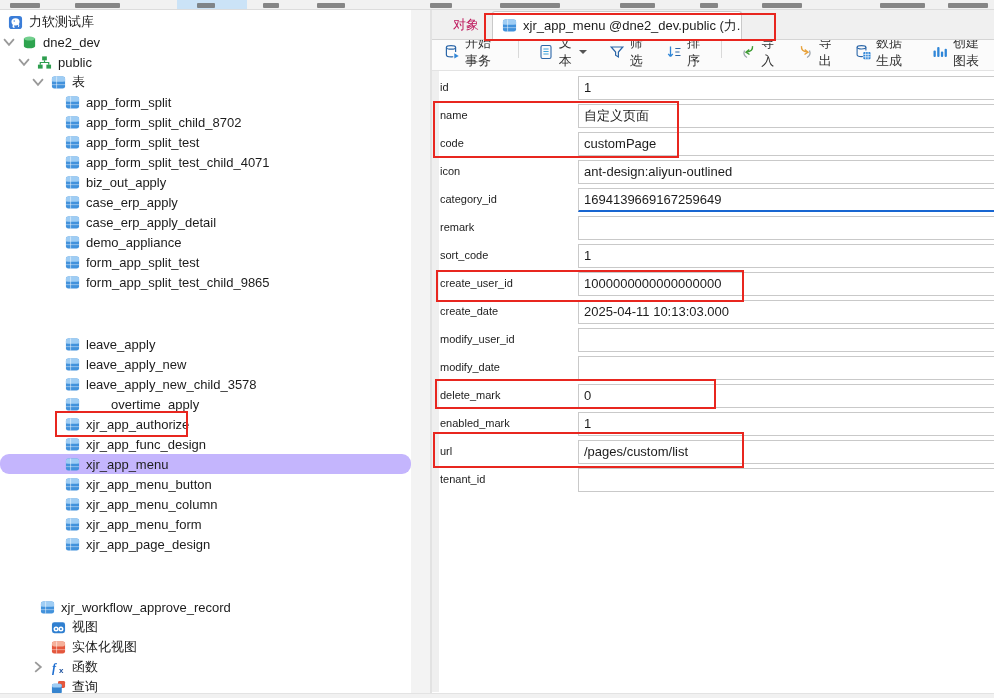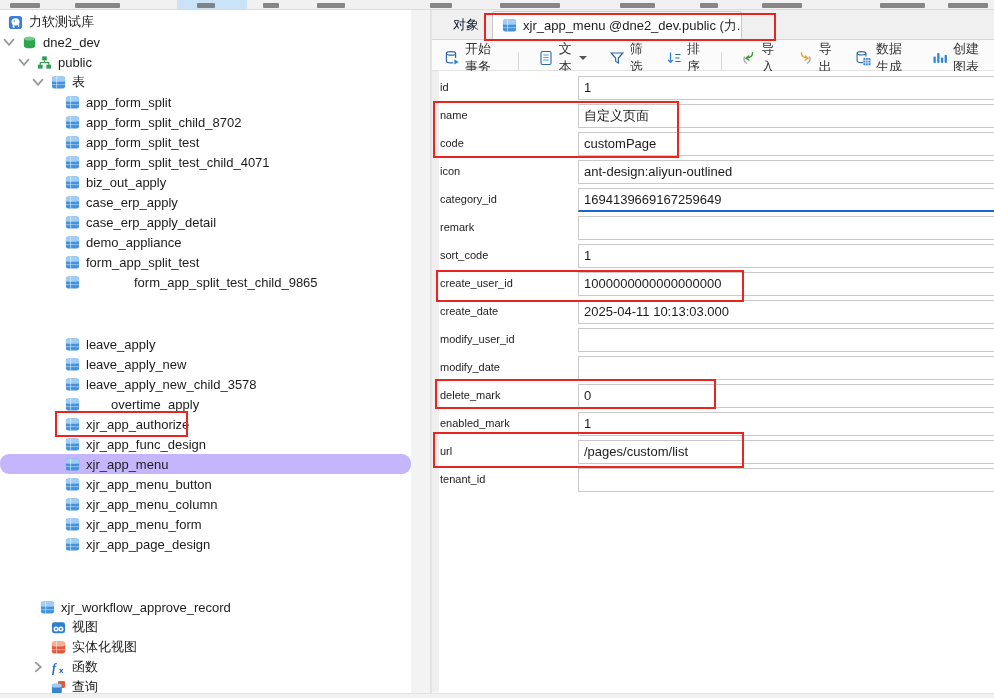--- a/index.html
+++ b/index.html
@@ -25,25 +25,25 @@
   .icw svg { width:100%; height:100%; }
   .tlabel { margin-left:6px; }
   .tree-scroll { position:absolute; left:411px; top:10px; width:19px; height:683px; background:#f3f3f3; }
   .vdivider { position:absolute; left:430px; top:10px; width:2px; height:688px; background:#e2e2e2; }
   .bottomstrip { position:absolute; left:0; top:693px; width:994px; height:5px; background:#f1f1f1; border-top:1px solid #e3e3e3; }
 
   
   .main { position:absolute; left:432px; top:10px; width:562px; height:683px; background:#fff; }
   .tabbar { position:relative; height:30px; background:#f0f0f0; border-bottom:1px solid #d5d5d5;
             display:flex; align-items:flex-end; padding-left:8px; }
-  .tab-obj { height:28px; display:flex; align-items:center; padding:0 13px; font-size:13px; color:#0f172a; }
+  .tab-obj { height:28px; display:flex; align-items:center; padding:0 13px; font-size:13px; color:#be185d; }
   .tab-act { height:28px; min-width:246px; max-width:250px; display:flex; align-items:center; gap:6px; padding:0 9px;
              background:#fff; border:1px solid #c9c9c9; border-bottom:none; border-radius:3px 3px 0 0;
              font-size:13px; color:#1c1c1c; white-space:nowrap; overflow:hidden; }
-  .toolbar { height:31px; background:#fbfbfb; border-bottom:1px solid #e3e3e3; display:flex; align-items:flex-end; padding-left:5px;gap:8px; }
+  .toolbar { height:31px; background:#fbfbfb; border-bottom:1px solid #e3e3e3; display:flex; align-items:flex-start; padding-left:5px;gap:8px; }
   .tbtn { display:flex; align-items:center; gap:5px; padding:0 7px; height:24px; font-size:13px; color:#333; cursor:default; }
   .tbtn .icw { width:16px; height:16px; flex:0 0 16px; }
   .tsep { width:1px; height:18px; background:#d9d9d9; margin:0 4px; }
   .caret { width:0; height:0; border-left:4px solid transparent; border-right:4px solid transparent; border-top:4px solid #555; margin-left:2px; }
 
   
   .form { position:relative; height:621px; background:#fff; overflow:hidden; }
   .gutter { position:absolute; left:0; top:0; width:7px; height:100%; background:#efefef; }
   .frows { position:absolute; left:0; top:2px; width:100%; }
   .frow { position:relative; height:28px; }
@@ -239,21 +239,21 @@
             <svg viewBox="0 0 16 16">
               <rect x="1" y="1.5" width="14" height="13" rx="2.5" fill="#4292dc"></rect>
               <path d="M1 7 h14 v-3 a2.5 2.5 0 0 0 0-.1 v-.4 h-14 Z" fill="#9fcdf4"></path>
               <rect x="1" y="1.5" width="14" height="5.5" rx="2.5" fill="#9fcdf4"></rect>
               <rect x="5.5" y="1.5" width="1" height="13" fill="rgba(255,255,255,.55)"></rect>
               <rect x="1" y="9.8" width="14" height="1" fill="rgba(255,255,255,.45)"></rect>
             </svg>
           </span>
           <span class="tlabel">form_app_split_test</span>
         </div>
-        <div class="trow" style="padding-left: 65px; gap: 48px;">
+        <div class="trow" style="padding-left: 65px;">
           <span class="icw">
             <svg viewBox="0 0 16 16">
               <rect x="1" y="1.5" width="14" height="13" rx="2.5" fill="#4292dc"></rect>
               <path d="M1 7 h14 v-3 a2.5 2.5 0 0 0 0-.1 v-.4 h-14 Z" fill="#9fcdf4"></path>
               <rect x="1" y="1.5" width="14" height="5.5" rx="2.5" fill="#9fcdf4"></rect>
               <rect x="5.5" y="1.5" width="1" height="13" fill="rgba(255,255,255,.55)"></rect>
               <rect x="1" y="9.8" width="14" height="1" fill="rgba(255,255,255,.45)"></rect>
             </svg>
           </span>
           <span class="tlabel">form_app_split_test_child_9865</span>

